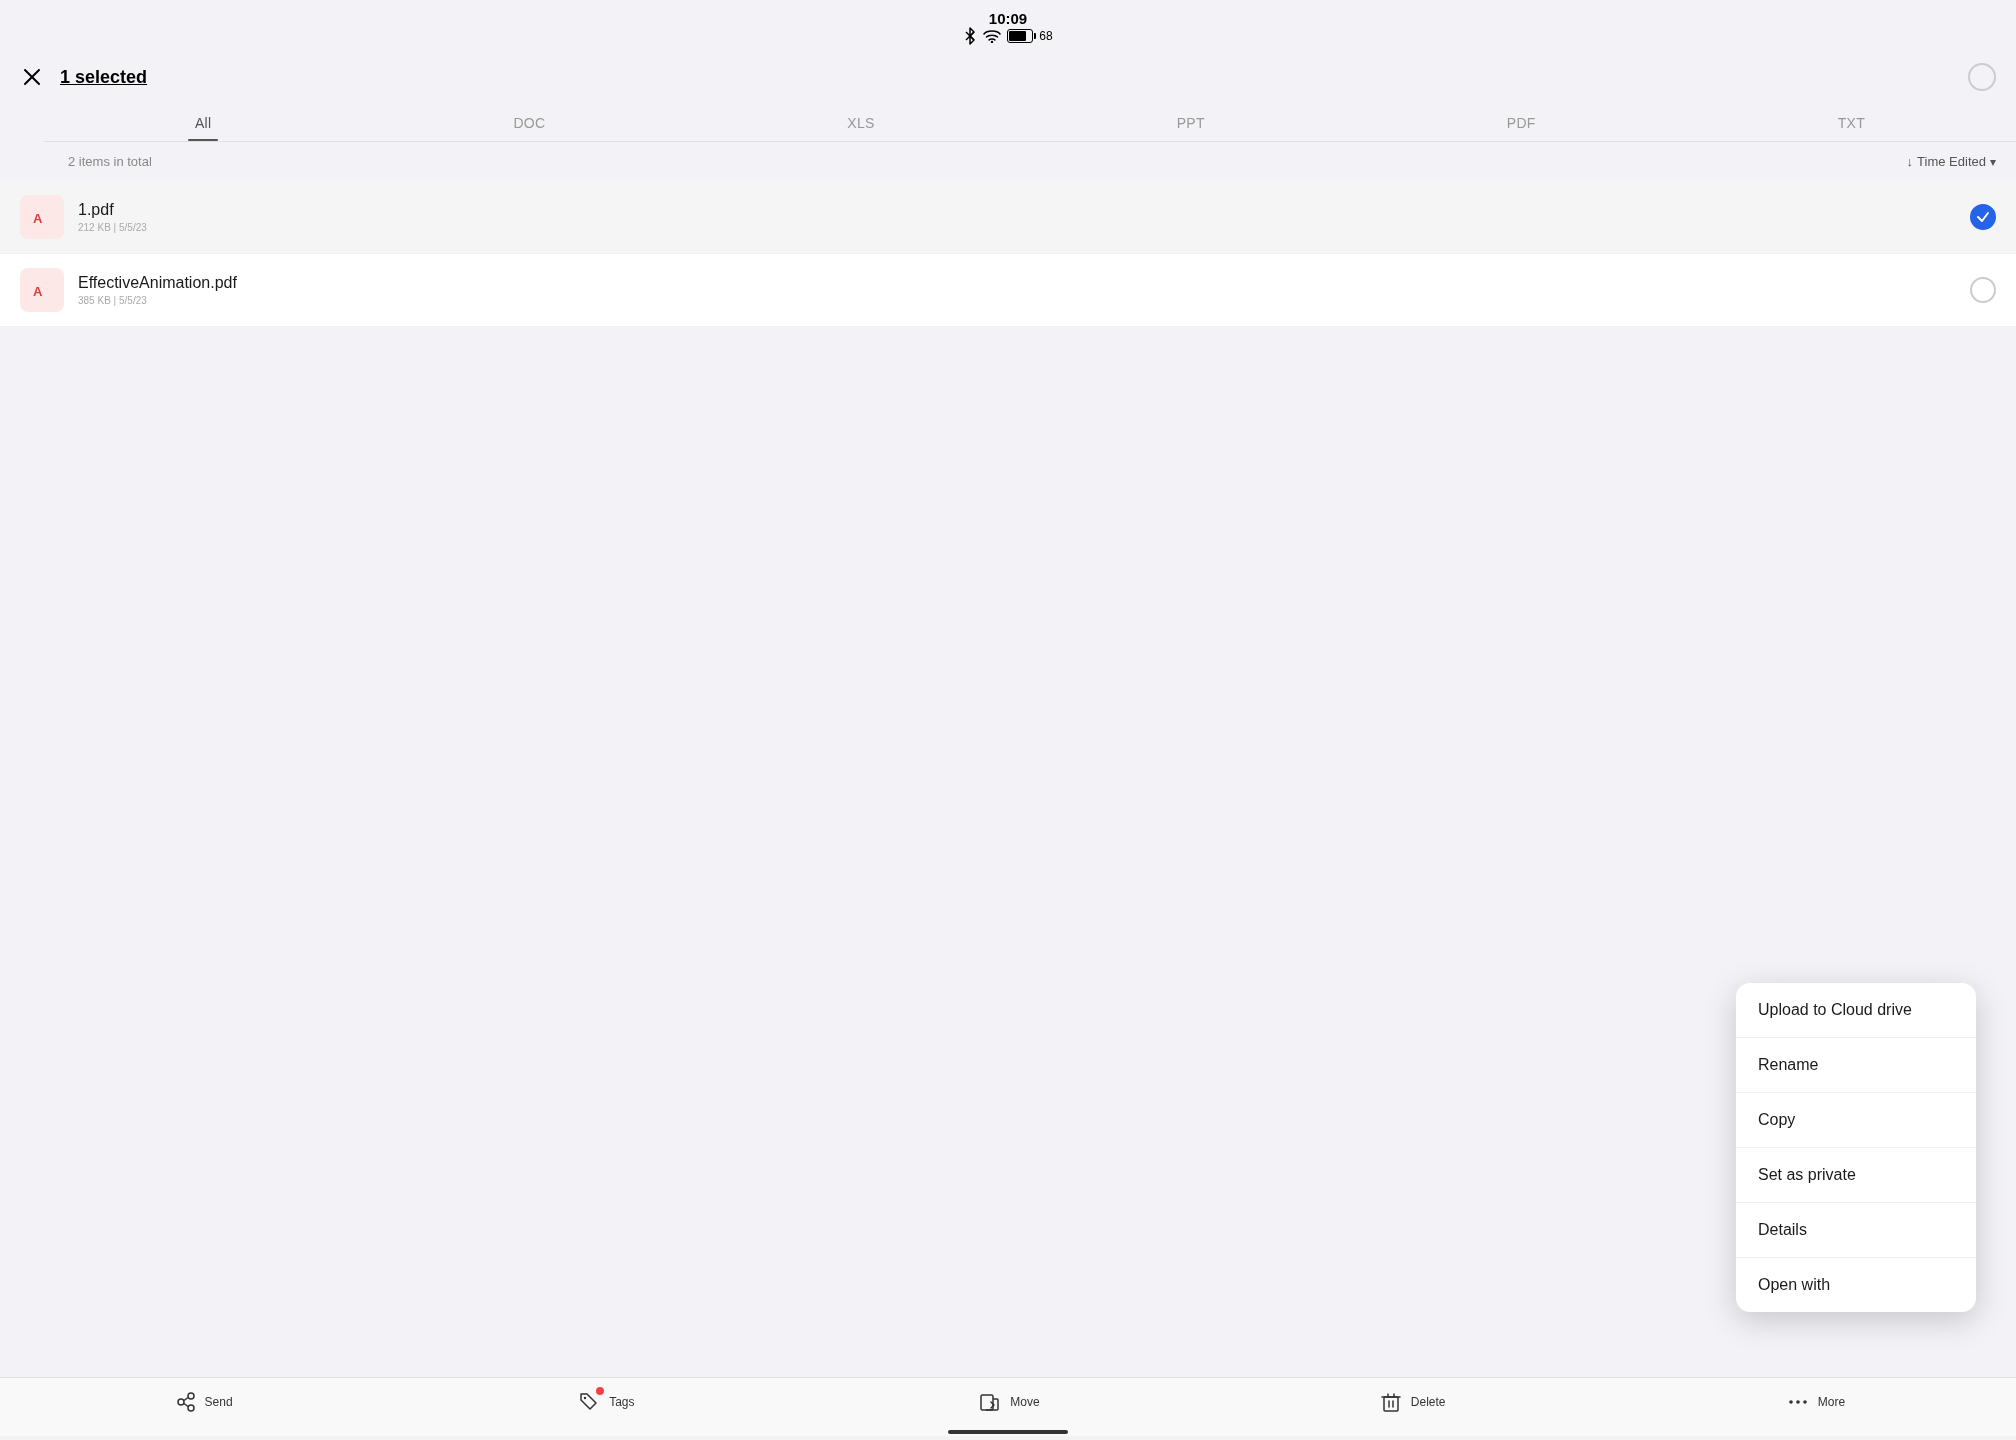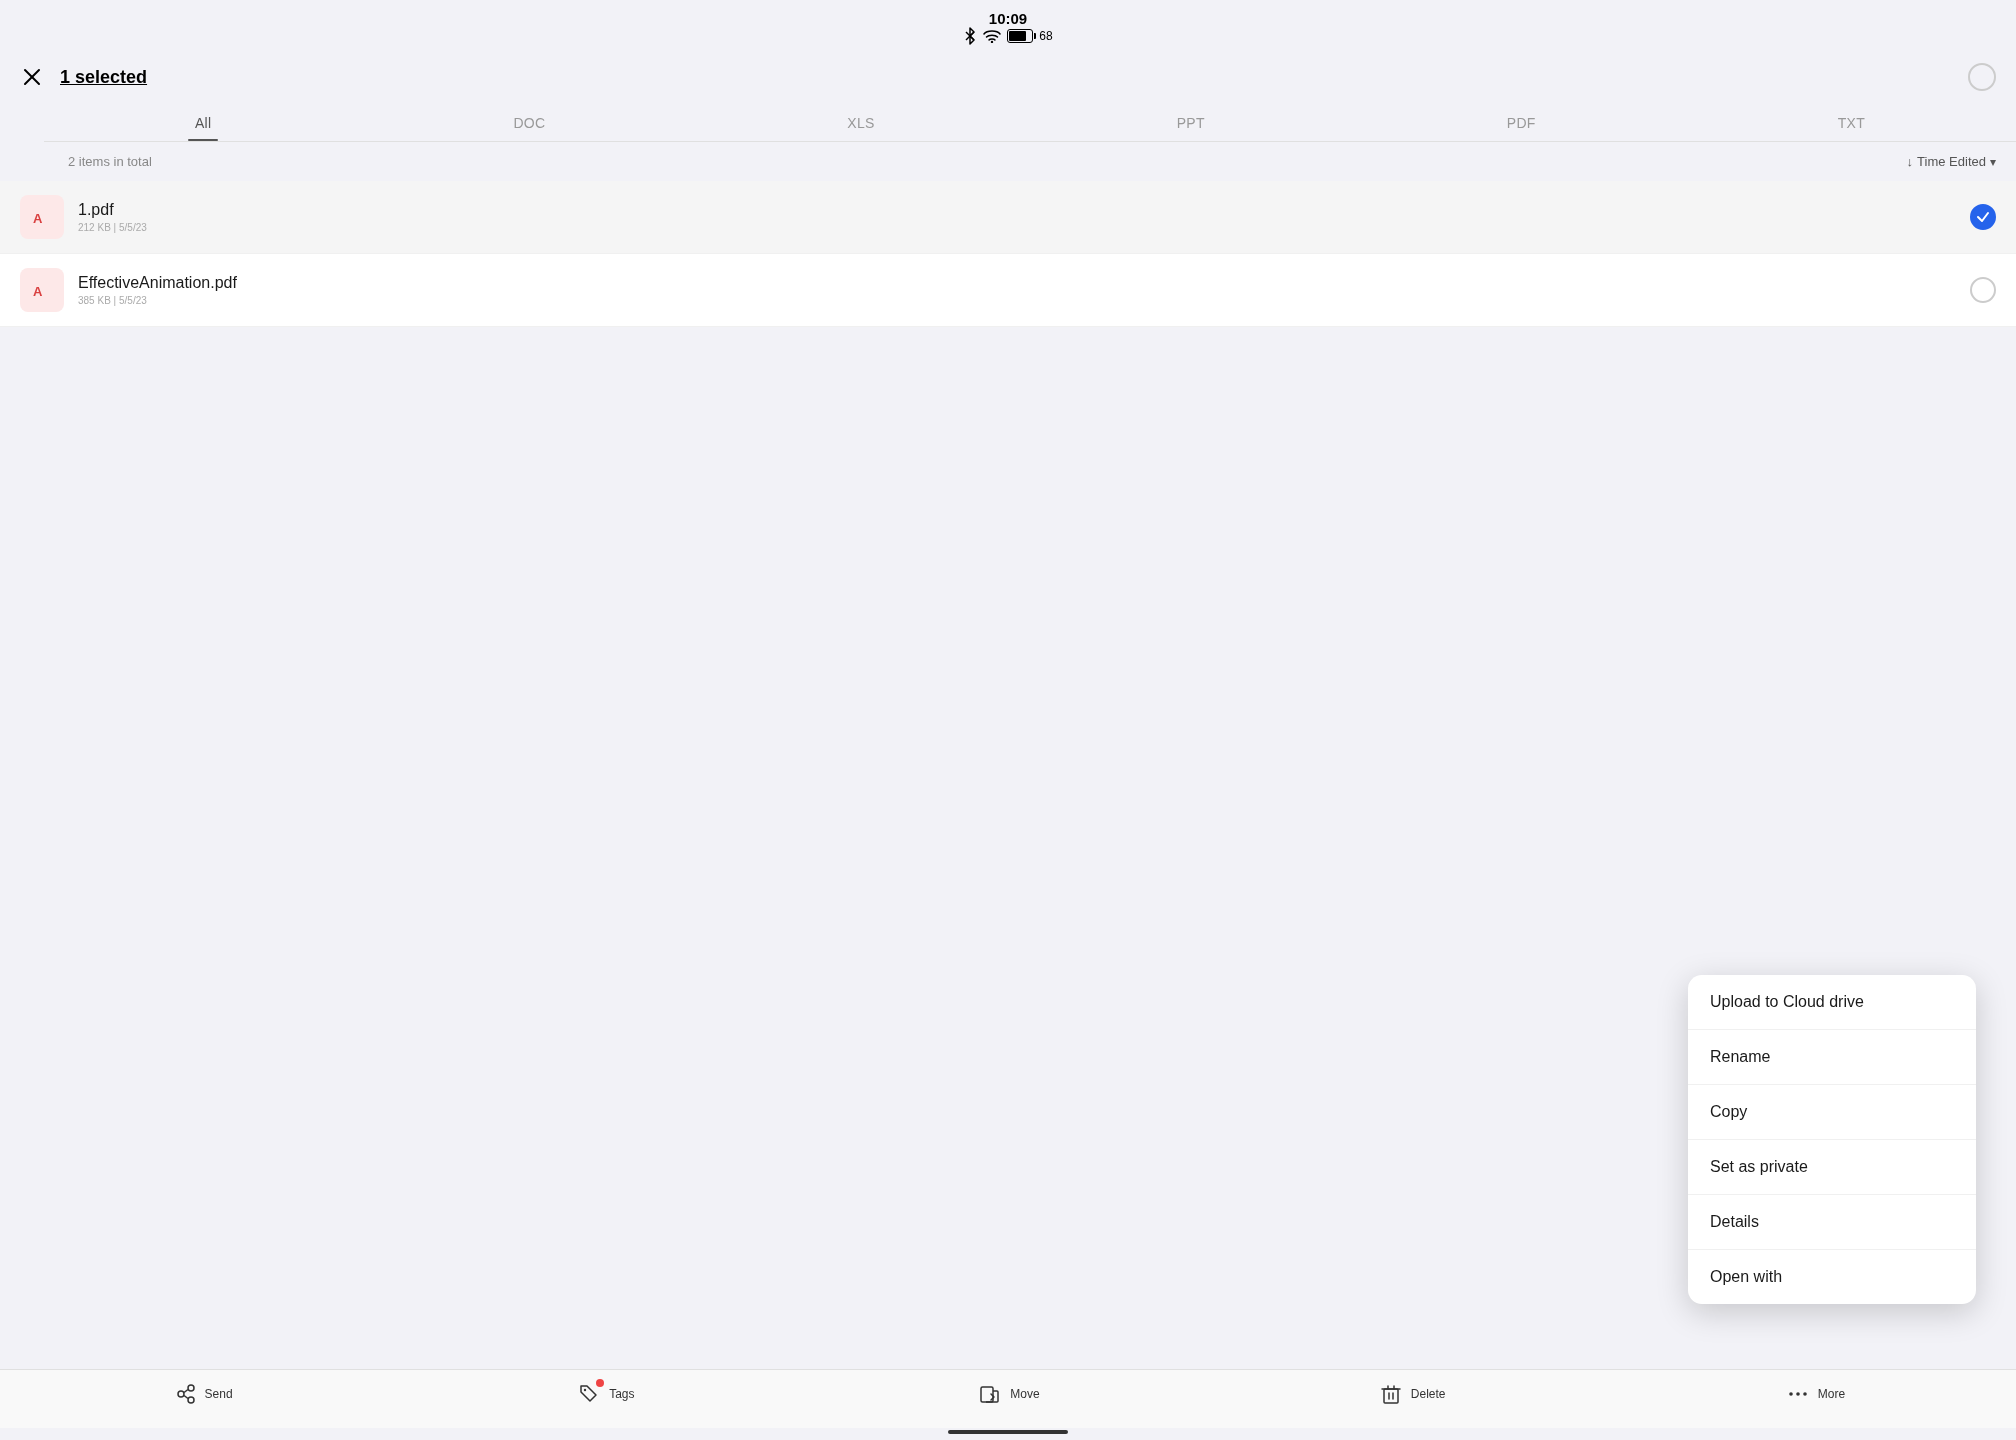--- a/index.html
+++ b/index.html
@@ -216,43 +216,43 @@
     }
     .check-circle.checked {
       background: #2563eb;
       border-color: #2563eb;
     }
 
     
     .context-menu {
       position: fixed;
       right: 40px;
-      bottom: 136px;
+      bottom: 128px;
       background: #fff;
       border-radius: 14px;
       box-shadow: 0 8px 32px rgba(0,0,0,0.18);
-      width: 288px;
+      width: 240px;
       overflow: hidden;
       z-index: 100;
     }
     .context-menu-item {
       padding: 18px 22px;
       font-size: 16px;
       color: #1a1a1a;
       cursor: pointer;
       border-bottom: 1px solid #f0f0f0;
     }
     .context-menu-item:last-child {
       border-bottom: none;
     }
 
     
     .bottom-toolbar {
       position: fixed;
-      bottom: 12px;
+      bottom: 4px;
       left: 0;
       right: 0;
       background: #f9f9f9;
       border-top: 1px solid #e0e0e0;
       display: flex;
       justify-content: space-around;
       align-items: center;
       padding: 10px 0 20px 0;
     }
     .toolbar-item {

